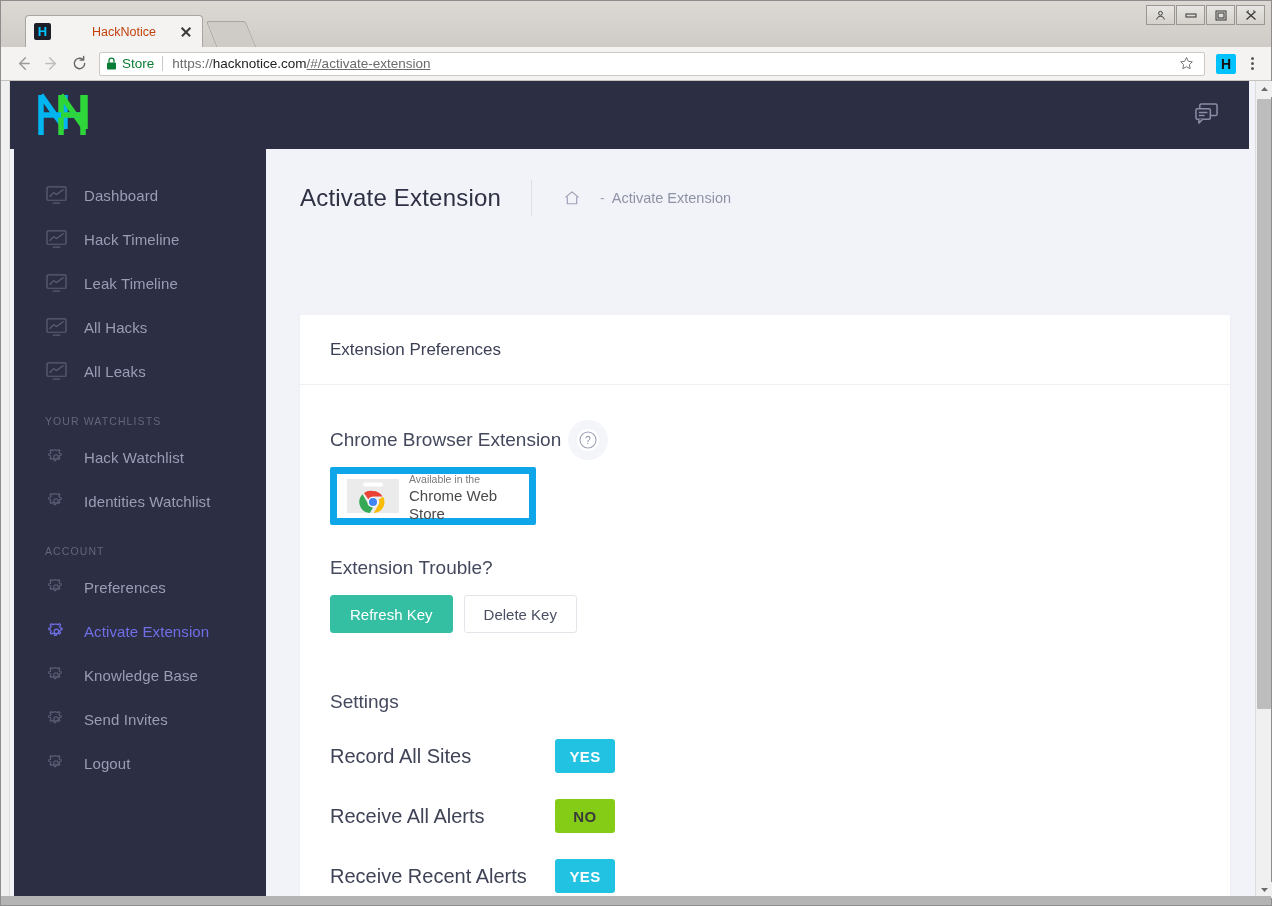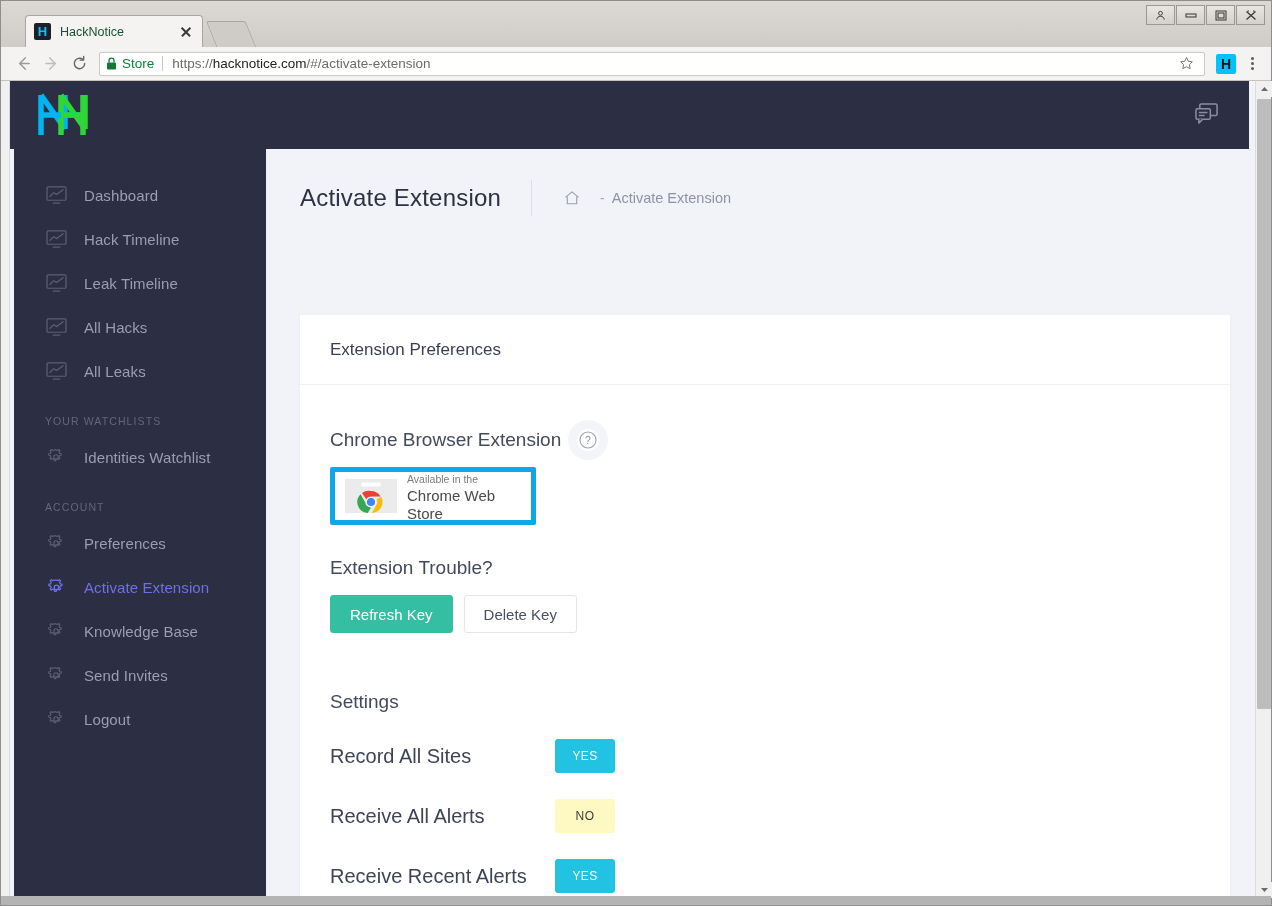--- a/index.html
+++ b/index.html
@@ -40,22 +40,22 @@
     position: relative; background: #1e1e28;
     border-radius: 2px;
   }
   .tab-favicon .fav-h {
     position: absolute; inset: 2px;
     font-family: "Liberation Sans", sans-serif;
     font-size: 13px; font-weight: bold; line-height: 13px;
     color: #00c2ff; text-align: center;
   }
   .tab-title {
-    font-size: 12.5px; color: #14532d; white-space: nowrap;
-    overflow: hidden; text-overflow: ellipsis; flex: 1;
+    font-size: 12.5px; color: #c2410c; white-space: nowrap;
+    overflow: hidden; text-overflow: ellipsis; flex: 1; margin-left: 32px;
   }
   .tab-close {
     width: 16px; height: 16px; flex: none; position: relative;
     cursor: pointer;
   }
   .tab-close::before, .tab-close::after {
     content: ""; position: absolute; left: 2px; top: 7px;
     width: 12px; height: 1.5px; background: #3a3a3a;
   }
   .tab-close::before { transform: rotate(45deg); }
@@ -104,21 +104,21 @@
     border-radius: 2px;
     display: flex; align-items: center;
     padding: 0 6px;
     font-size: 13px;
   }
   .secure-lock { margin-right: 5px; display: flex; }
   .secure-word { color: #0b7c35; font-size: 13.5px; margin-right: 8px; }
   .omni-divider { width: 1px; height: 15px; background: #c9c9c9; margin-right: 9px; }
   .url-scheme { color: #6b6b6b; font-size: 13.5px; }
   .url-host   { color: #222222; font-size: 13.5px; }
-  .url-path   { color: #6b6b6b; font-size: 13.5px; }
+  .url-path   { color: #6b6b6b; font-size: 13.5px; text-decoration: underline; }
   .star-btn { width: 24px; height: 24px; display:flex; align-items:center; justify-content:center; cursor:pointer; }
   .ext-btn {
     width: 20px; height: 20px; margin: 0 5px; flex:none;
     background: #00c2ff; border-radius: 2px; position: relative;
     display:flex; align-items:center; justify-content:center;
     cursor: pointer;
   }
   .ext-btn span {
     font-size: 14px; font-weight: bold; color: #111; line-height: 1;
   }
@@ -216,21 +216,21 @@
     border-radius: 50%;
     display: flex; align-items: center; justify-content: center;
     box-shadow: 0 0 0 9px rgba(241,243,248,.85);
     background: #ffffff;
     cursor: pointer;
   }
 
   #cws-badge {
     margin-top: 16px;
     width: 206px; height: 58px;
-    border: 5px solid #0ea5e9;
+    border: 7px solid #0ea5e9;
     border-radius: 2px;
     background: #ffffff;
     display: flex; align-items: center; padding-left: 10px;
     cursor: pointer;
   }
   .cws-logo { width: 52px; height: 34px; flex:none; margin-right: 10px; position: relative; }
   .cws-text-top { font-size: 10.5px; color: #7b7b7b; line-height: 13px; }
   .cws-text-bot { font-size: 15px; color: #4a4a4a; line-height: 18px; }
 
   #trouble-title { margin-top: 32px; }
@@ -249,25 +249,25 @@
     display: flex; align-items: center;
     margin-top: 26px;
   }
   .setting-label {
     width: 225px; flex: none;
     font-size: 20px; color: #3f4356;
   }
   .badge {
     width: 60px; height: 34px;
     display: flex; align-items: center; justify-content: center;
-    font-size: 12px; font-weight: normal; letter-spacing: .4px;
+    font-size: 15px; font-weight: bold; letter-spacing: .4px;
     border-radius: 3px; cursor: pointer;
   }
   .badge-yes { background: #22c2e2; color: #ffffff; }
-  .badge-no  { background: #fef9c3; color: #3a3a3a; }
+  .badge-no  { background: #84cc16; color: #3a3a3a; }
 
   
   #vscroll {
     position: absolute; right: 0; top: 80px;
     width: 16px; height: 817px;
     background: #f0f0f0;
     border-left: 1px solid #dcdcdc;
   }
   .sb-arrow {
     position: absolute; left: 0; width: 16px; height: 16px;
@@ -466,20 +466,29 @@
               <rect x="1" y="1" width="20" height="14" rx="1" fill="none" stroke="#5c5f77" stroke-width="1.3"></rect>
               <path d="M4 11 L8 7 L11 9 L18 4" fill="none" stroke="#5c5f77" stroke-width="1.3" stroke-linecap="round" stroke-linejoin="round"></path>
               <path d="M7 18 H15" stroke="#5c5f77" stroke-width="1.3"></path>
             </svg>
         </span>
         <span class="nav-label">All Leaks</span>
       </div>
 
       <div class="nav-section">YOUR WATCHLISTS</div>
 
+      <div class="nav-item">
+        <span class="nav-icon">
+          <svg width="20" height="20" viewBox="0 0 22 22">
+              <path d="M11 3.2 l1.6.6 1.5-1 1.2 1.2 -1 1.5 .6 1.6 1.8.3 v1.7 l-1.8.3 -.6 1.6 1 1.5 -1.2 1.2 -1.5-1 -1.6.6 -.3 1.8 h-1.7 l-.3-1.8 -1.6-.6 -1.5 1 -1.2-1.2 1-1.5 -.6-1.6 -1.8-.3 v-1.7 l1.8-.3 .6-1.6 -1-1.5 1.2-1.2 1.5 1 1.6-.6z" fill="none" stroke="#5c5f77" stroke-width="1.2" stroke-linejoin="round"></path>
+              <circle cx="11" cy="11" r="2.4" fill="none" stroke="#5c5f77" stroke-width="1.2"></circle>
+            </svg>
+        </span>
+        <span class="nav-label">Hack Watchlist</span>
+      </div>
 
       <div class="nav-item">
         <span class="nav-icon">
           <svg width="20" height="20" viewBox="0 0 22 22">
               <path d="M11 3.2 l1.6.6 1.5-1 1.2 1.2 -1 1.5 .6 1.6 1.8.3 v1.7 l-1.8.3 -.6 1.6 1 1.5 -1.2 1.2 -1.5-1 -1.6.6 -.3 1.8 h-1.7 l-.3-1.8 -1.6-.6 -1.5 1 -1.2-1.2 1-1.5 -.6-1.6 -1.8-.3 v-1.7 l1.8-.3 .6-1.6 -1-1.5 1.2-1.2 1.5 1 1.6-.6z" fill="none" stroke="#5c5f77" stroke-width="1.2" stroke-linejoin="round"></path>
               <circle cx="11" cy="11" r="2.4" fill="none" stroke="#5c5f77" stroke-width="1.2"></circle>
             </svg>
         </span>
         <span class="nav-label">Identities Watchlist</span>
       </div>

